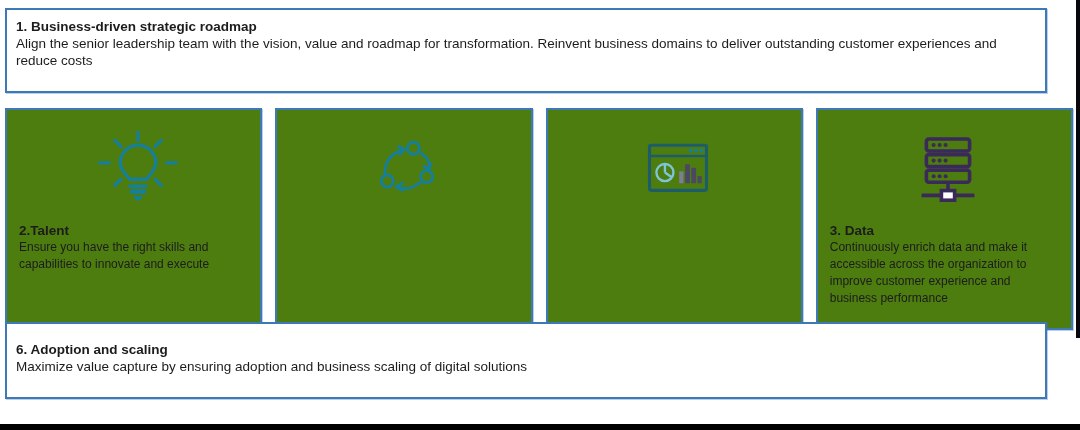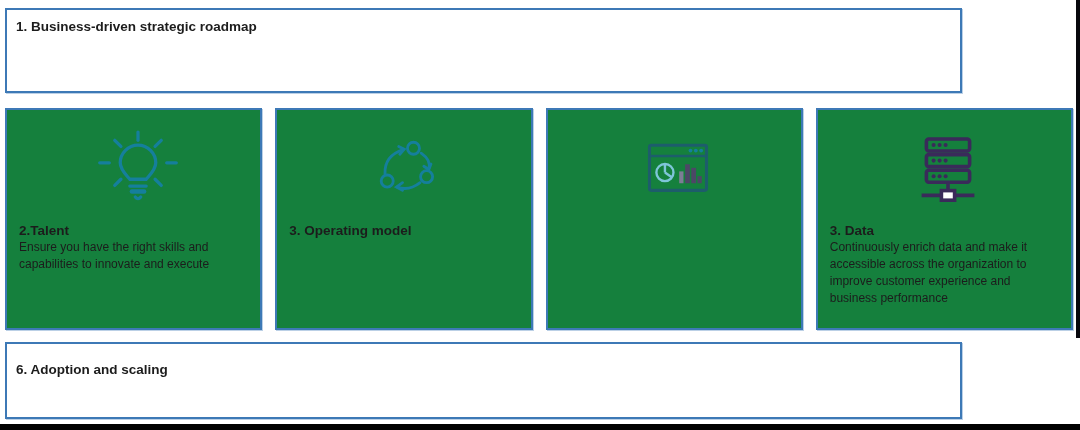--- a/index.html
+++ b/index.html
@@ -8,44 +8,44 @@
     background: #ffffff;
     font-family: "Liberation Sans", "DejaVu Sans", sans-serif;
     position: relative;
     overflow: hidden;
     color: #1c1c1c;
   }
   .frame { position: absolute; inset: 0; background: #ffffff; }
 
   .banner {
     position: absolute;
-    left: 5px; width: 957px;
+    left: 5px; width: 1042px;
     border: 2px solid #3d79b6;
     box-shadow: 1px 1px 0 0 rgba(61,121,182,0.35);
     background: #ffffff;
     box-sizing: border-box;
   }
   .banner.top { top: 8px; height: 85px; padding: 8px 36px 6px 9px; }
-  .banner.bottom { top: 342px; height: 77px; padding: 17px 36px 6px 9px; }
+  .banner.bottom { top: 322px; height: 77px; padding: 17px 36px 6px 9px; }
 
   .banner-title { font-weight: bold; font-size: 13.5px; line-height: 17px; margin: 0; }
   .banner-desc { font-size: 13.5px; line-height: 17px; margin: 0; max-width: 1012px; }
 
   .cards-row {
     position: absolute;
     left: 5px; top: 108px;
     width: 1068px; height: 222px;
     display: grid;
     grid-template-columns: repeat(4, 1fr);
     gap: 13px;
   }
   .card {
     border: 2px solid #3d79b6;
     box-shadow: 1px 1px 0 0 rgba(61,121,182,0.35);
-    background: #15803d;
+    background: #4d7c0f;
     box-sizing: border-box;
     padding: 12px 4px 10px 12px;
     display: flex;
     flex-direction: column;
   }
   .card-icon-area {
     height: 94px;
     display: flex;
     align-items: center;
     justify-content: center;
@@ -66,20 +66,21 @@
   }
   svg { display: block; }
 </style>
 </head>
 <body>
 
 <div class="frame">
 
   <div class="banner top">
     <p class="banner-title">1. Business-driven strategic roadmap</p>
+    <p class="banner-desc">Align the senior leadership team with the vision, value and roadmap for transformation. Reinvent business domains to deliver outstanding customer experiences and reduce costs</p>
   </div>
 
   <div class="cards-row">
 
     <div class="card">
       <div class="card-icon-area">
         <svg width="88" height="82" viewBox="0 0 64 60" fill="none">
           <g stroke="#157f9c" stroke-width="2.4" stroke-linecap="round">
             <path d="M26,37.5 C23,34 19,30.5 19,25.5 A13,13 0 1 1 45,25.5 C45,30.5 41,34 38,37.5 Z"></path>
             <path d="M26,42.5 L38,42.5"></path>
@@ -108,21 +109,20 @@
             <circle cx="13" cy="41" r="5.5"></circle>
             <path d="M44,15.5 Q53.5,22 51,30"></path>
             <path d="M46.5,27.5 L51,30.5 L53,25.5"></path>
             <path d="M43,42.5 Q33,50.5 22,46.5"></path>
             <path d="M27,42.5 L21.5,46.5 L27,49.5"></path>
             <path d="M11,34.5 Q10,18 28,12"></path>
             <path d="M23.5,9.5 L28.5,12 L24.5,16.5"></path>
           </g>
         </svg>
       </div>
-      <p class="card-title">3. Operating model</p>
     </div>
 
     <div class="card">
       <div class="card-icon-area">
         <svg width="76" height="62" viewBox="0 0 64 52" fill="none">
           <rect x="8" y="6" width="48" height="38" rx="1.5" stroke="#1d5d6b" stroke-width="2.6"></rect>
           <path d="M8,15 L56,15" stroke="#1d5d6b" stroke-width="2.2"></path>
           <circle cx="42.5" cy="10.5" r="1.6" fill="#157f9c"></circle>
           <circle cx="47" cy="10.5" r="1.6" fill="#157f9c"></circle>
           <circle cx="51.5" cy="10.5" r="1.6" fill="#157f9c"></circle>
@@ -161,18 +161,19 @@
         </svg>
       </div>
       <p class="card-title">3. Data</p>
       <p class="card-desc">Continuously enrich data and make it accessible across the organization to improve customer experience and business performance</p>
     </div>
 
   </div>
 
   <div class="banner bottom">
     <p class="banner-title">6. Adoption and scaling</p>
+    <p class="banner-desc">Maximize value capture by ensuring adoption and business scaling of digital solutions</p>
   </div>
 
   <div class="right-edge-bar"></div>
   <div class="bottom-edge-bar"></div>
 
 </div>
 
 </body></html>

